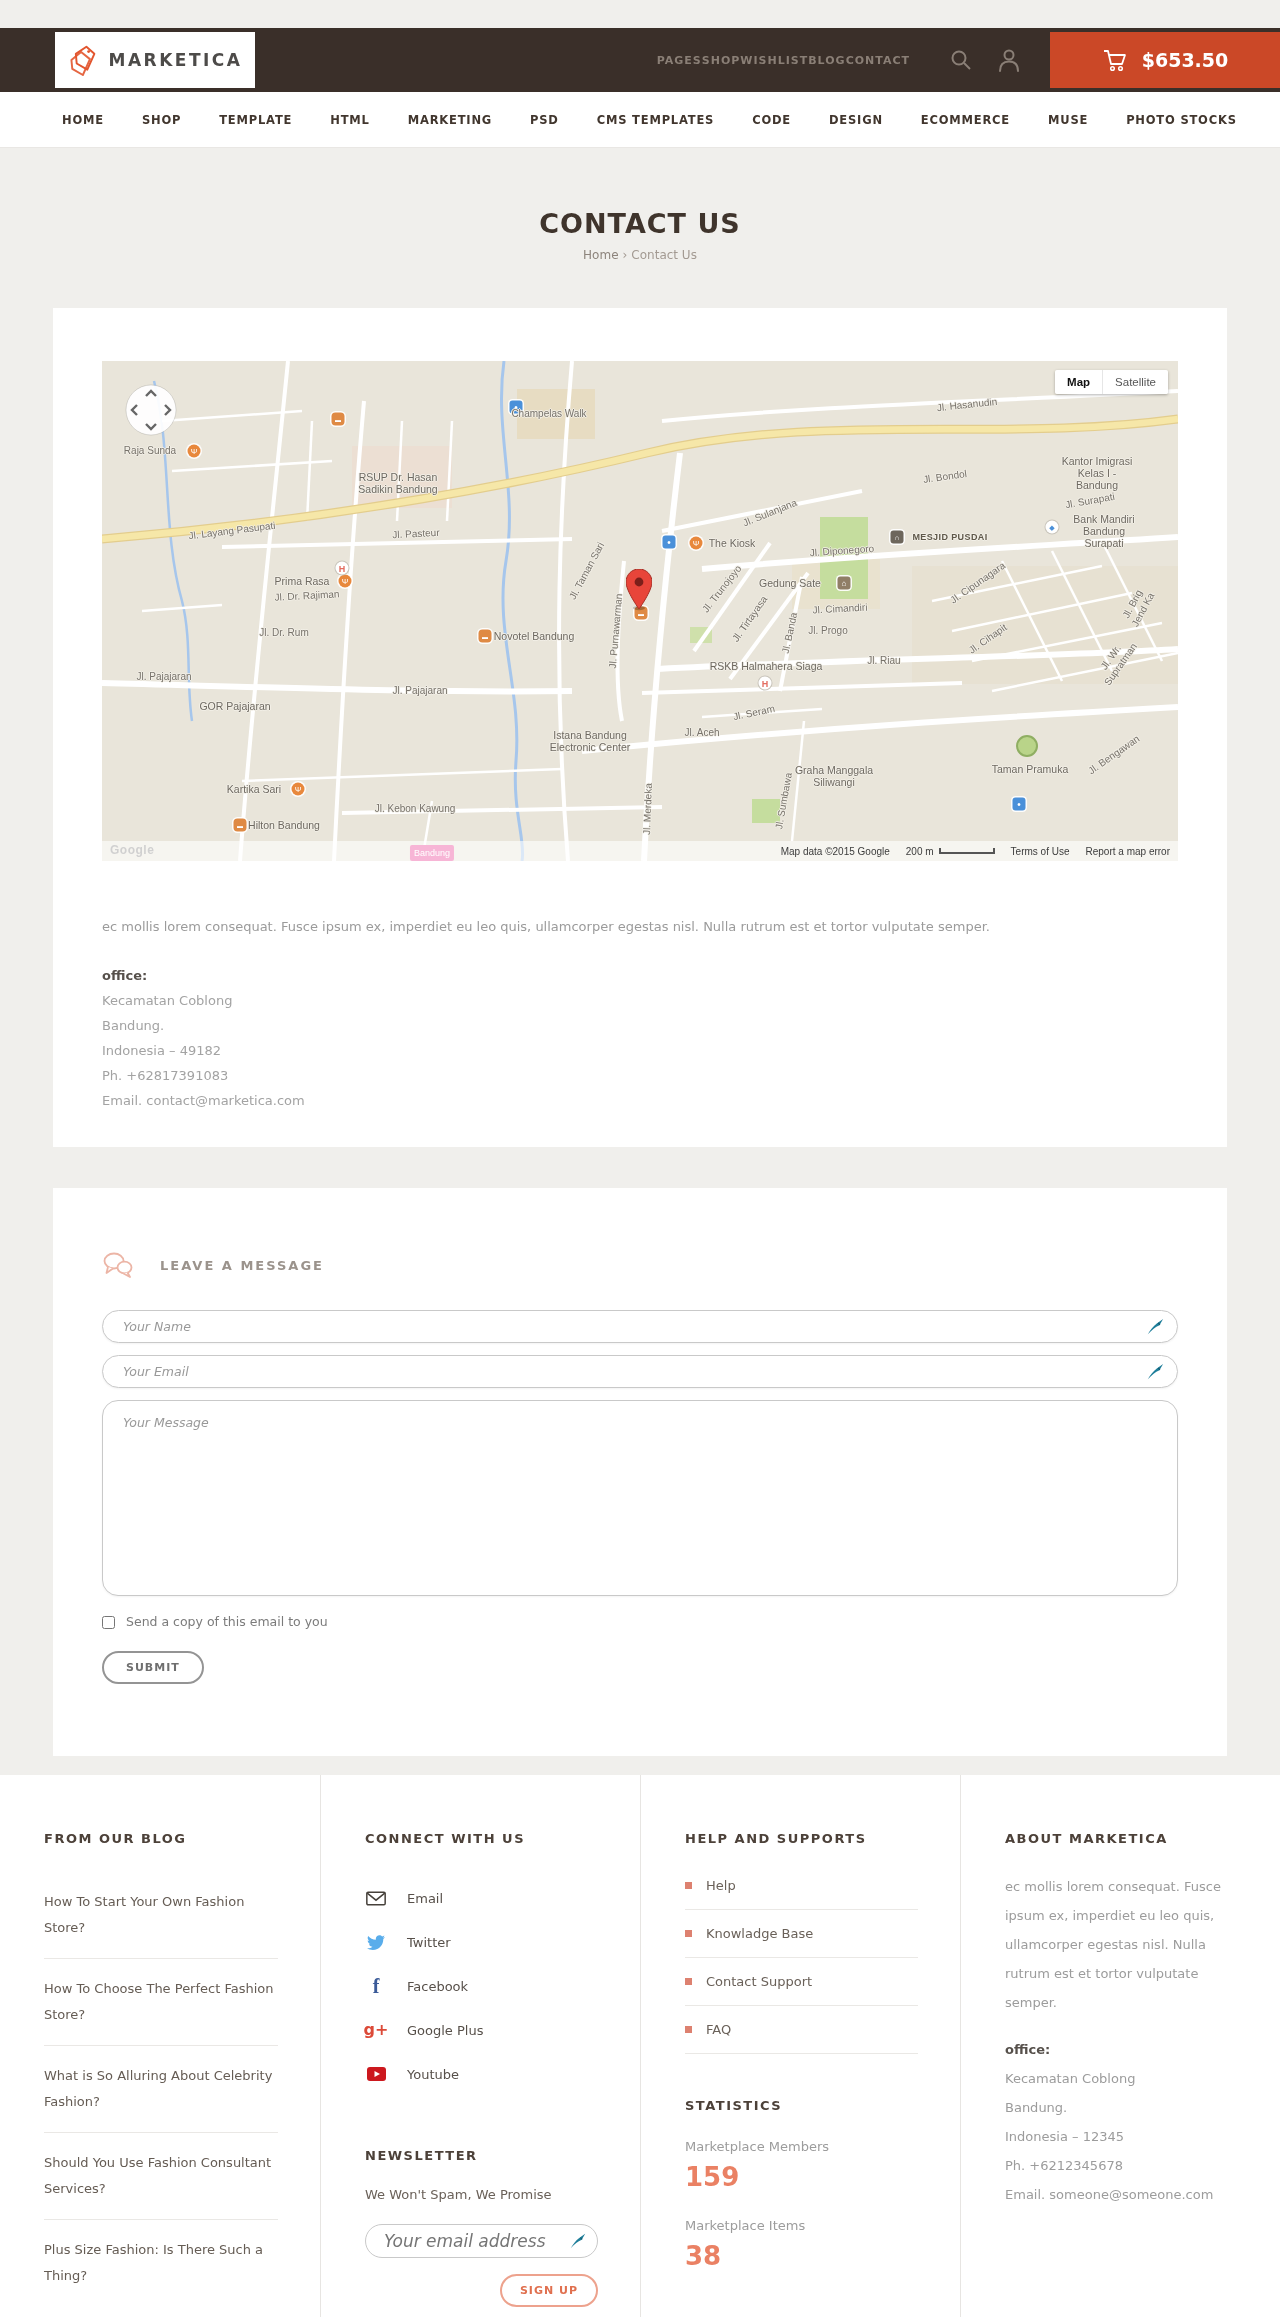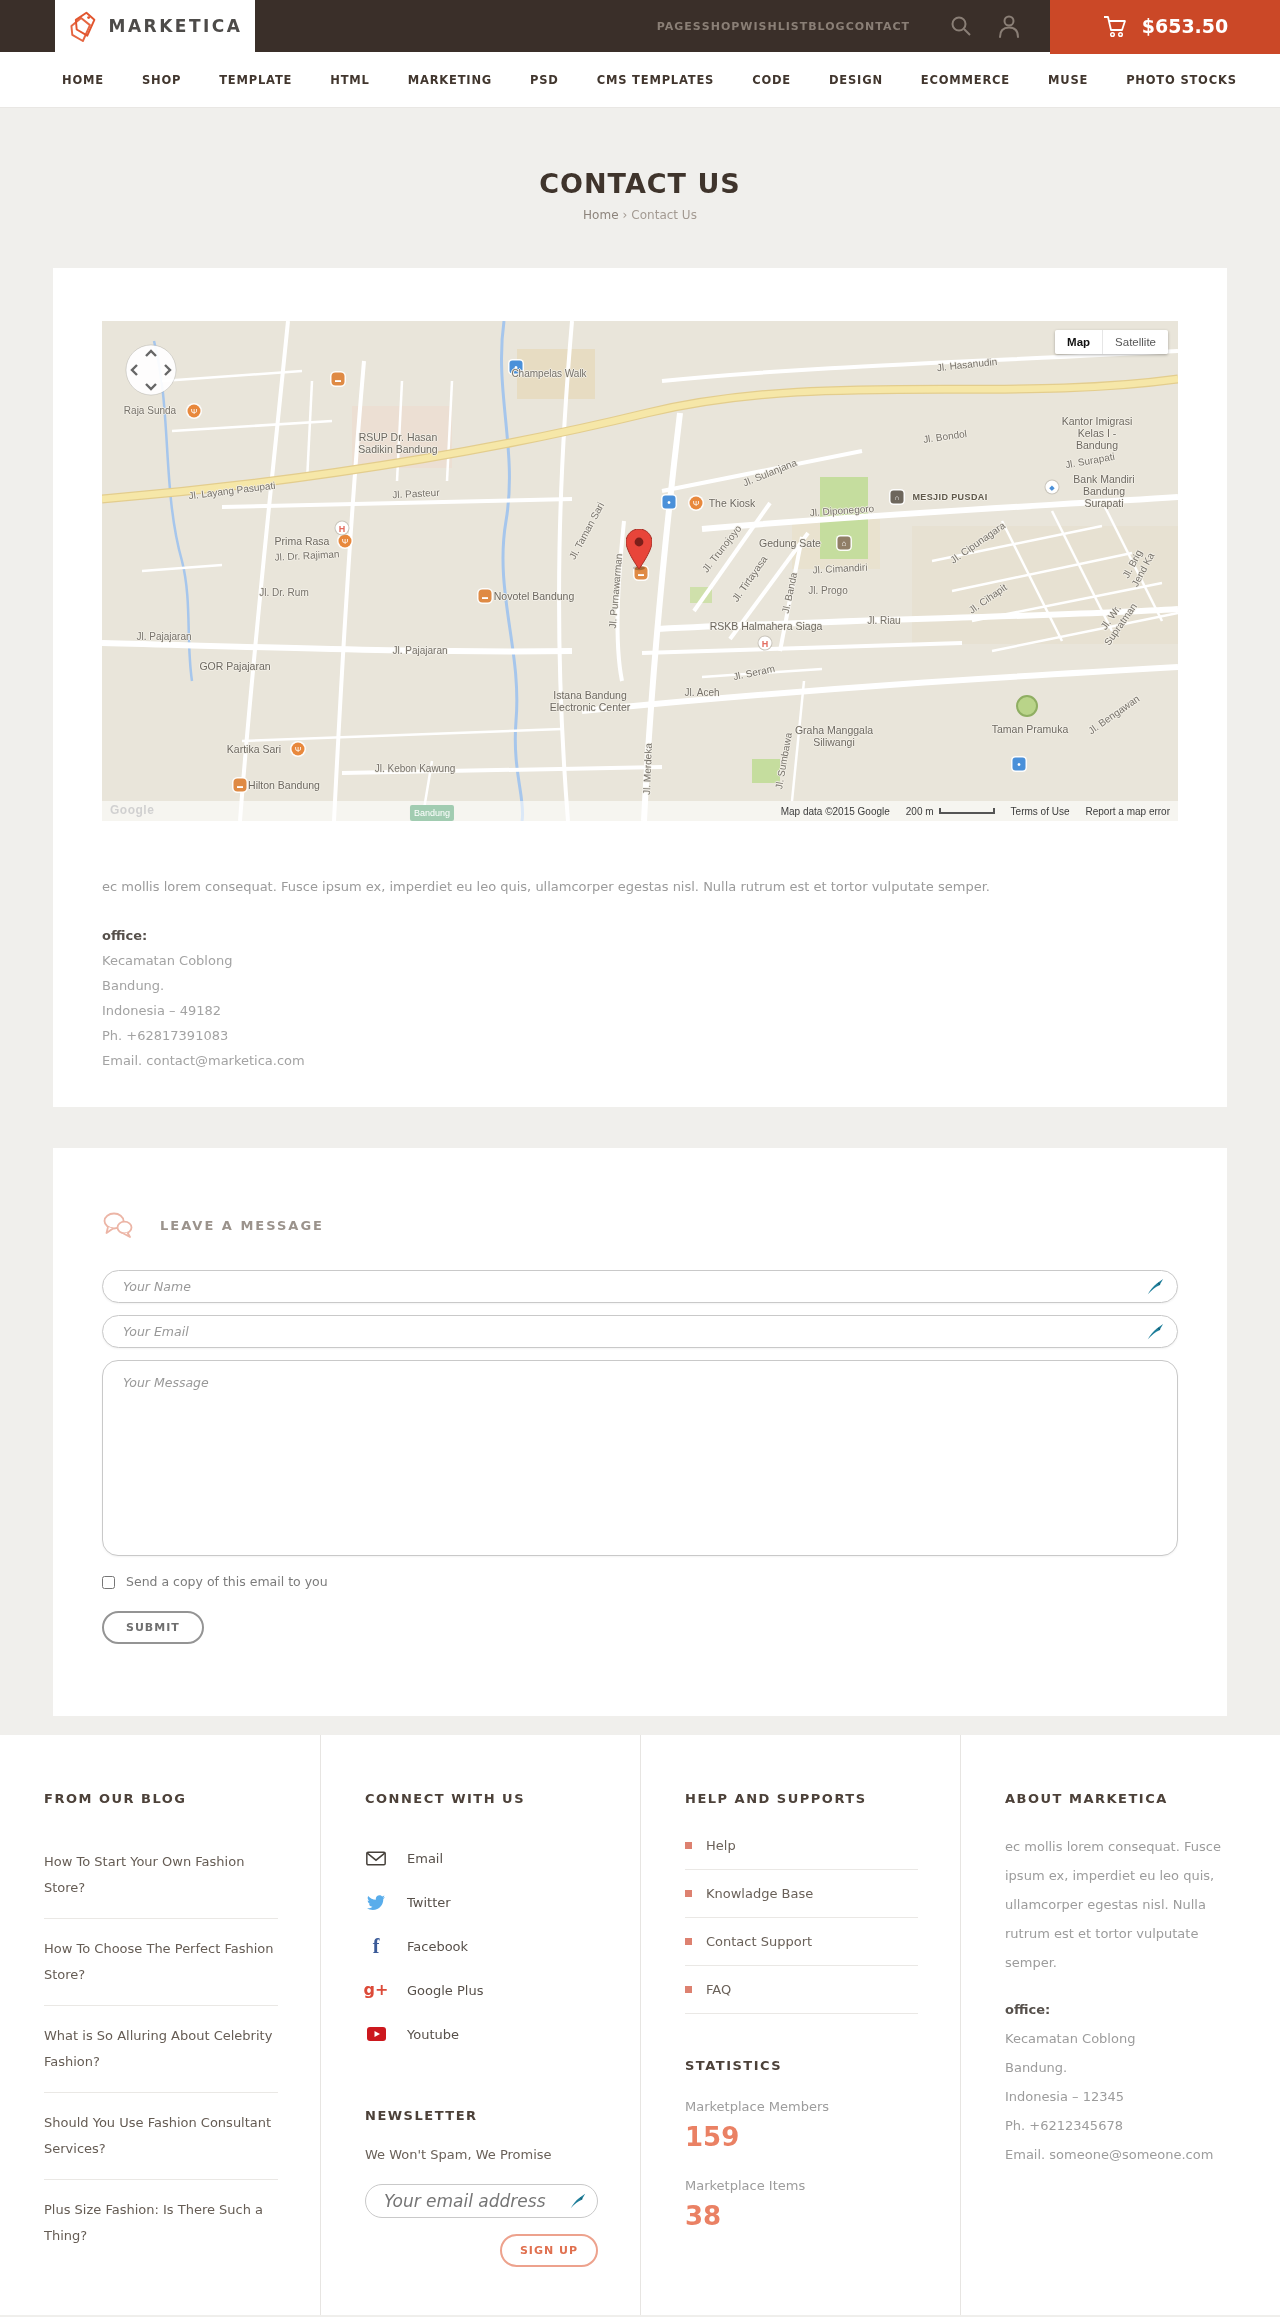--- a/index.html
+++ b/index.html
@@ -1,20 +1,20 @@
 <!DOCTYPE html>
 <html><head>
 <meta charset="utf-8">
 <style>
   * { margin:0; padding:0; box-sizing:border-box; }
   html,body { width:1280px; }
   body { font-family:"DejaVu Sans","Liberation Sans",sans-serif; background:#f0efec; color:#444; }
 
   
-  .header { height:52px; background:#3a2f29; display:flex; align-items:center; }
+  .header { height:64px; background:#3a2f29; display:flex; align-items:center;margin-top:28px; }
   .logo-box { width:200px; height:56px; background:#fff; margin-left:55px; display:flex; align-items:center; justify-content:center; gap:11px; cursor:pointer; }
   .logo-text { font-size:17px; font-weight:bold; letter-spacing:2.5px; color:#4d4b49; }
   .header-nav { display:flex; margin-left:auto; }
   .header-nav .hnav-item { font-size:11px; font-weight:bold; letter-spacing:1px; color:#8a7f76; cursor:pointer; }
   .header-icons { display:flex; align-items:center; gap:26px; margin:0 30px 0 40px; }
   .hicon { cursor:pointer; display:block; }
   .cart-btn { width:230px; height:56px; background:#cb4827; color:#fff; display:flex; align-items:center; justify-content:center; gap:14px; font-size:19px; font-weight:bold; cursor:pointer; }
 
   
   .mainnav { height:56px; background:#fff; display:flex; align-items:center; padding-left:62px; gap:38px; border-bottom:1px solid #e9e7e4; }
@@ -34,21 +34,21 @@
   .card-inner { padding:53px 49px 34px; }
   .card2-inner { padding:64px 49px 72px;margin-top:41px; }
 
   
   .map { position:relative; height:500px; background:#e9e5da; overflow:hidden; font-family:"Liberation Sans",sans-serif; }
   .map svg.roads { position:absolute; left:0; top:0; }
   .map-label { position:absolute; font-size:10px; color:#77726a; white-space:pre-line; text-align:center; line-height:12px;
                text-shadow:1px 0 0 #f3f0e8,-1px 0 0 #f3f0e8,0 1px 0 #f3f0e8,0 -1px 0 #f3f0e8; pointer-events:none; }
   .map-label.poi { color:#6e6961; font-size:10.5px; }
   .map-label.dark { color:#5f584a; font-weight:bold; font-size:9px; letter-spacing:.4px; }
-  .map-label.station { background:#15803d; color:#fff; padding:2px 4px; border-radius:2px; font-size:9px; text-shadow:none; }
+  .map-label.station { background:#ec4899; color:#fff; padding:2px 4px; border-radius:2px; font-size:9px; text-shadow:none; }
   .map-icon { position:absolute; width:13px; height:13px; border-radius:50%; display:flex; align-items:center; justify-content:center;
               font-size:8px; color:#fff; box-shadow:0 0 0 1.5px rgba(255,255,255,.9); cursor:pointer; }
   .map-icon.restaurant { background:#e8883c; }  .map-icon.restaurant::after { content:"Ψ"; }
   .map-icon.hotel { background:#df8a44; border-radius:4px; } .map-icon.hotel::after { content:"▬"; font-size:6px; }
   .map-icon.hospital { background:#fff; box-shadow:0 0 0 1px #c9c5bb; } .map-icon.hospital::after { content:"H"; color:#e36d60; font-weight:bold; font-size:9px; }
   .map-icon.landmark { background:#907e66; border-radius:3px; } .map-icon.landmark::after { content:"⌂"; }
   .map-icon.mosque { background:#6d665c; border-radius:3px; } .map-icon.mosque::after { content:"∩"; font-size:7px; }
   .map-icon.bank { background:#fff; box-shadow:0 0 0 1px #c9c5bb; } .map-icon.bank::after { content:"◆"; color:#4a90d9; font-size:7px; }
   .map-icon.transit { background:#4a90d9; border-radius:3px; } .map-icon.transit::after { content:"•"; font-size:10px; }
   .map-marker { position:absolute; cursor:pointer; }

